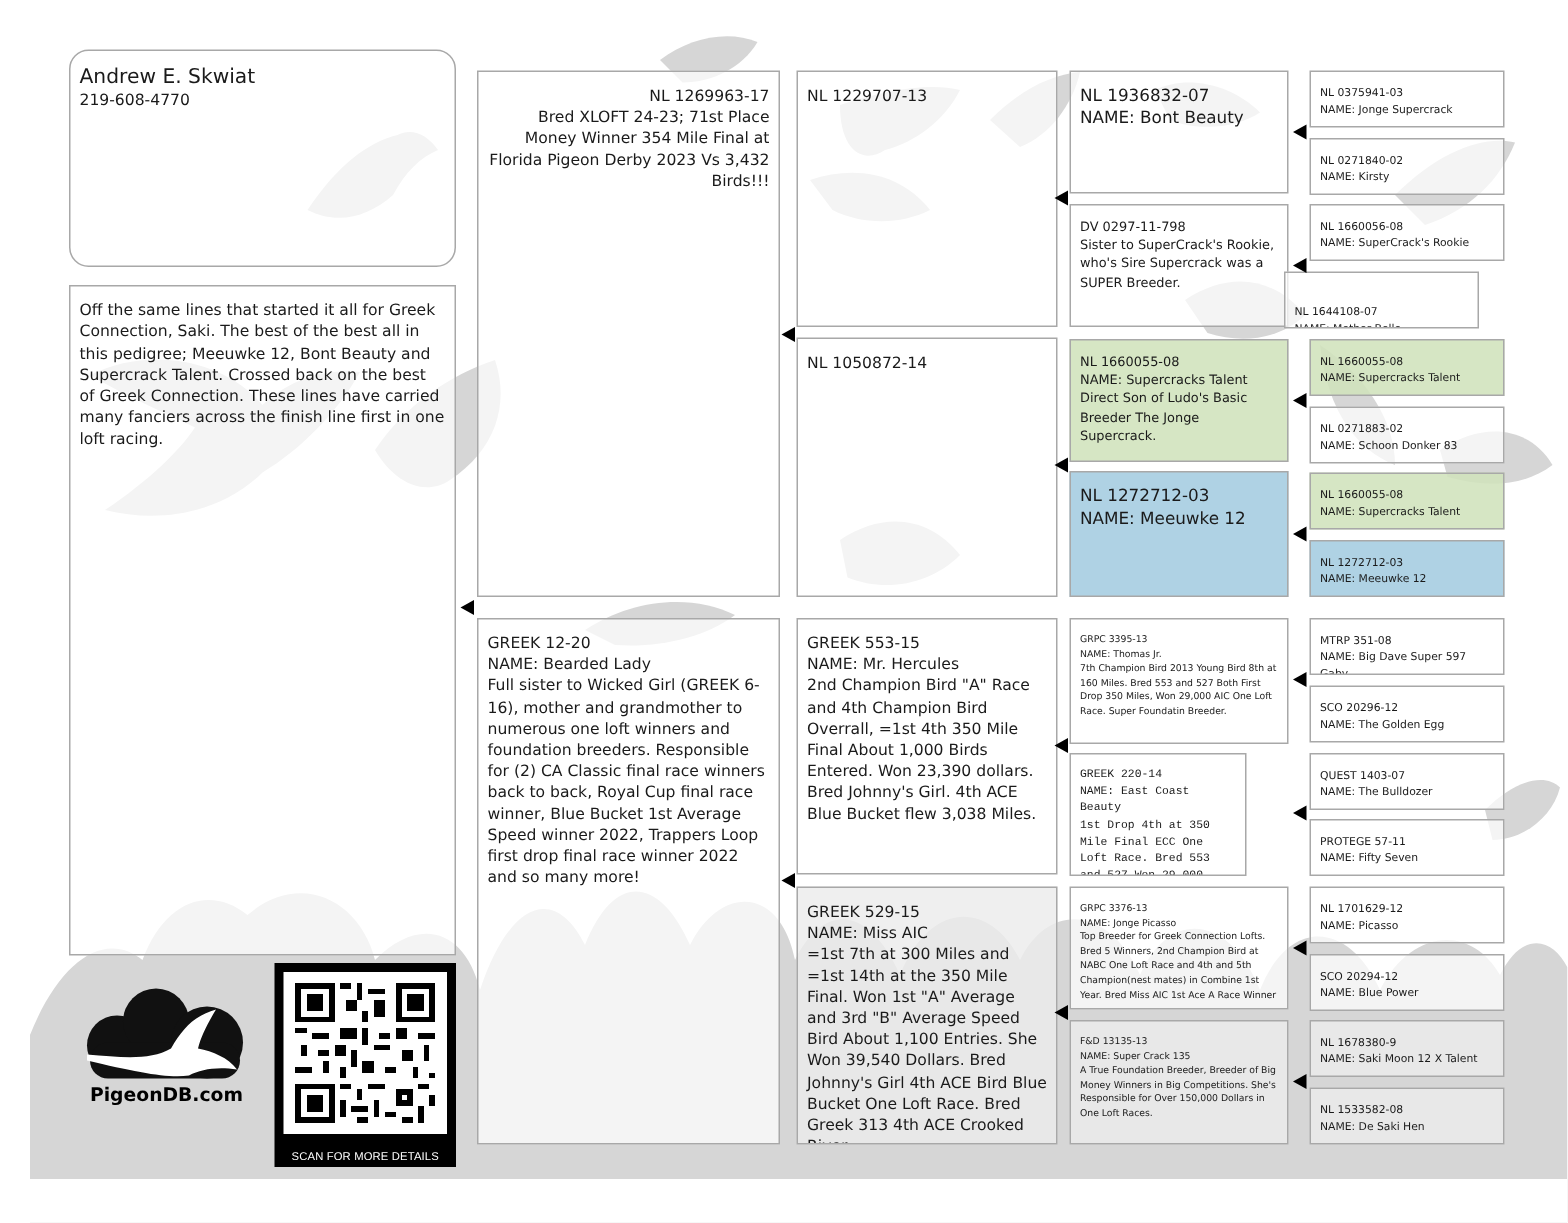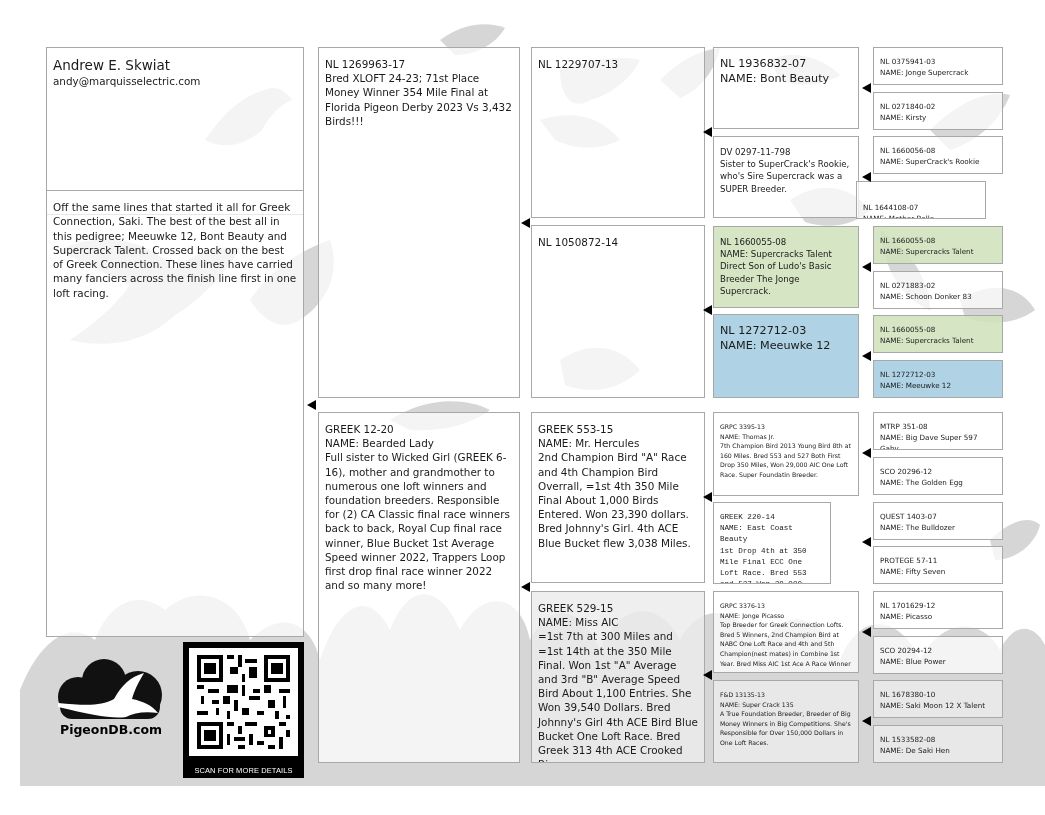--- a/index.html
+++ b/index.html
@@ -25,21 +25,21 @@
     .f10 { font-size: 10.4px; line-height: 14.2px; }
     .f-small { font-size: 6.2px; line-height: 9.6px; }
     .f-med { font-size: 7.6px; line-height: 11.2px; }
     .f-gen4 { font-size: 7.2px; line-height: 11px; }
     .f-gen3big { font-size: 11.2px; line-height: 14.6px; }
     .arrow {
       position: absolute; width: 0; height: 0; z-index: 3;
       border-top: 5px solid transparent; border-bottom: 5px solid transparent;
       border-right: 9px solid #000;
     }
-    #owner { left: 46px; top: 47px; width: 258px; height: 168px; padding: 9px 6px; }
+    #owner { left: 46px; top: 33px; width: 258px; height: 145px; padding: 9px 6px; border-radius: 13px; }
     #owner .name { font-size: 13.5px; line-height: 17px; }
     #owner .line { font-size: 10.4px; line-height: 14.5px; }
     #subject { left: 46px; top: 190px; width: 258px; height: 447px; padding: 9px 6px; }
     #subject .title { font-size: 15.5px; font-weight: bold; line-height: 20px; margin-bottom: 3px; }
     #subject .desc { font-size: 10.4px; line-height: 14.3px; }
     .logo { position: absolute; left: 52px; top: 655px; width: 120px; height: 90px; z-index: 2; }
     .logo-text { position: absolute; left: 52px; top: 722px; width: 118px; text-align: center; font-weight: bold; font-size: 12.5px; z-index: 2; color: #000000; }
     .qr { position: absolute; left: 183px; top: 642px; width: 121px; height: 136px; background: #000; z-index: 2; }
     .qr-inner { position: absolute; left: 6px; top: 6px; width: 109px; height: 108px; background: #fff; }
     .qr-caption { position: absolute; left: 0; bottom: 3px; width: 121px; text-align: center; color: #fff; font-size: 7.5px; font-family: "Liberation Sans", sans-serif; letter-spacing: 0.1px; }
@@ -68,21 +68,21 @@
 
     <path d="M20 815 L20 690 C40 640 70 620 95 640 C110 600 140 590 165 610 C200 580 240 600 250 640 C280 610 310 620 320 660 C340 600 370 590 390 630 C410 580 440 585 460 630 C480 590 520 590 530 640 C550 600 580 605 600 650 C620 600 660 600 680 640 C700 600 740 605 760 650 C780 605 820 610 840 660 C860 610 900 615 920 660 C940 620 980 615 1000 650 C1015 620 1035 625 1045 645 L1045 815 Z"></path>
   </g>
   <g fill="#ffffff">
     <rect x="0" y="786" width="1045" height="29"></rect>
   </g>
 </svg>
 
 <div class="box" id="owner">
   <div class="name">Andrew E. Skwiat</div>
-  <div class="line">andy@marquisselectric.com</div>
+  <div class="line">219-608-4770</div>
 </div>
 
 <div class="box" id="subject">
   <div class="desc">Off the same lines that started it all for Greek Connection, Saki.  The best of the best all in this pedigree; Meeuwke 12, Bont Beauty and Supercrack Talent.  Crossed back on the best of Greek Connection.  These lines have carried many fanciers across the finish line first in one loft racing.</div>
 </div>
 
 <svg class="logo" viewBox="0 0 120 90" xmlns="http://www.w3.org/2000/svg">
   <g fill="#111">
     <circle cx="26" cy="42" r="20"></circle>
     <circle cx="52" cy="26" r="22"></circle>
@@ -145,21 +145,21 @@
         <rect x="18" y="25" width="2" height="1"></rect>
         <rect x="24" y="24" width="1" height="3"></rect>
         <rect x="26" y="22" width="1" height="2"></rect>
         <rect x="21" y="26" width="2" height="1"></rect>
         <rect x="13" y="26" width="2" height="1"></rect>
     </g>
   </svg>
   <div class="qr-caption">SCAN FOR MORE DETAILS</div>
 </div>
 
-<div class="box" style="left:318px; top:47px; width:202px; height:351px;">
+<div class="box" style="left:318px; top:47px; width:202px; height:351px;text-align:right;">
   <div class="txt f10">NL 1269963-17
 Bred XLOFT 24-23; 71st Place Money Winner 354 Mile Final at Florida Pigeon Derby 2023 Vs 3,432 Birds!!!</div>
 </div>
 <div class="box" style="left:318px; top:412px; width:202px; height:351px;">
   <div class="txt f10">GREEK 12-20
 NAME: Bearded Lady
 Full sister to Wicked Girl (GREEK 6-16), mother and grandmother to numerous one loft winners and foundation breeders. Responsible for (2) CA Classic final race winners back to back, Royal Cup final race winner, Blue Bucket 1st Average Speed winner 2022, Trappers Loop first drop final race winner 2022 and so many more!</div>
 </div>
 
 <div class="box" style="left:531px; top:47px; width:174px; height:171px;">
@@ -267,21 +267,21 @@
   </div>
 <div class="box" style="left:873px; top:591px; width:130px; height:38px; padding-top:8px;">
     <div class="txt f-gen4">NL 1701629-12
 NAME: Picasso</div>
   </div>
 <div class="box" style="left:873px; top:636px; width:130px; height:38px; padding-top:8px;">
     <div class="txt f-gen4">SCO 20294-12
 NAME: Blue Power</div>
   </div>
 <div class="box grey" style="left:873px; top:680px; width:130px; height:38px; padding-top:8px;">
-    <div class="txt f-gen4">NL 1678380-10
+    <div class="txt f-gen4">NL 1678380-9
 NAME: Saki Moon 12 X Talent</div>
   </div>
 <div class="box grey" style="left:873px; top:725px; width:130px; height:38px; padding-top:8px;">
     <div class="txt f-gen4">NL 1533582-08
 NAME: De Saki Hen</div>
   </div>
 
 <div class="arrow" style="left:307px; top:400px;"></div>
 <div class="arrow" style="left:521px; top:218px;"></div>
 <div class="arrow" style="left:521px; top:582px;"></div>

